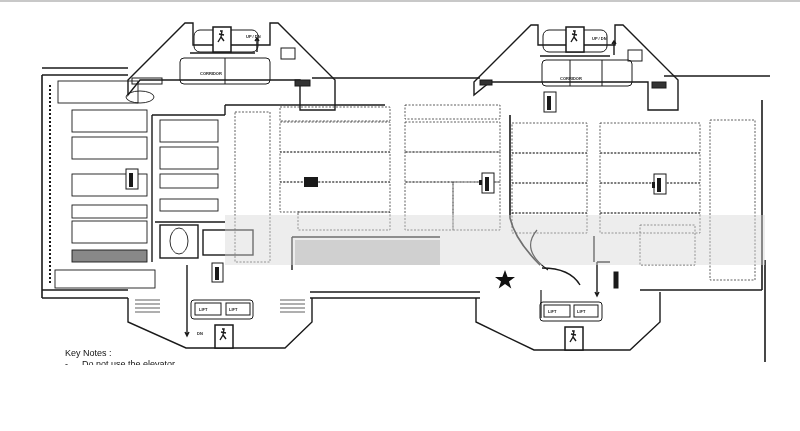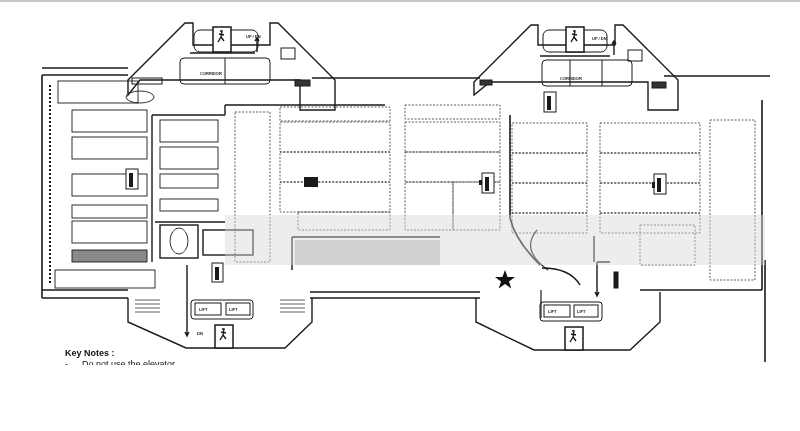--- a/index.html
+++ b/index.html
@@ -1,20 +1,20 @@
 <!DOCTYPE html>
 <html><head>
 <meta charset="utf-8">
 <style>
   html,body{margin:0;padding:0;background:#fff;}
   body{width:800px;height:431px;position:relative;overflow:hidden;font-family:"Liberation Sans",sans-serif;}
   .topline{position:absolute;left:0;top:0;width:800px;height:2px;background:#c8c8c8;}
   svg{position:absolute;left:0;top:0;}
   .keynotes{position:absolute;left:65px;top:348px;font-size:9px;color:#111;line-height:11px;}
-  .keynotes .title{font-weight:bold;}
+  .keynotes .title{font-weight:normal;}
   .keynotes .item{display:flex;gap:14px;height:6px;overflow:hidden;}
   .lbl{font-family:"Liberation Sans",sans-serif;font-size:4px;font-weight:bold;fill:#222;}
 </style>
 </head>
 <body>
 
 <div class="topline"></div>
 
 <svg width="800" height="431" viewBox="0 0 800 431" fill="none" stroke="#1a1a1a" stroke-width="1">
 

